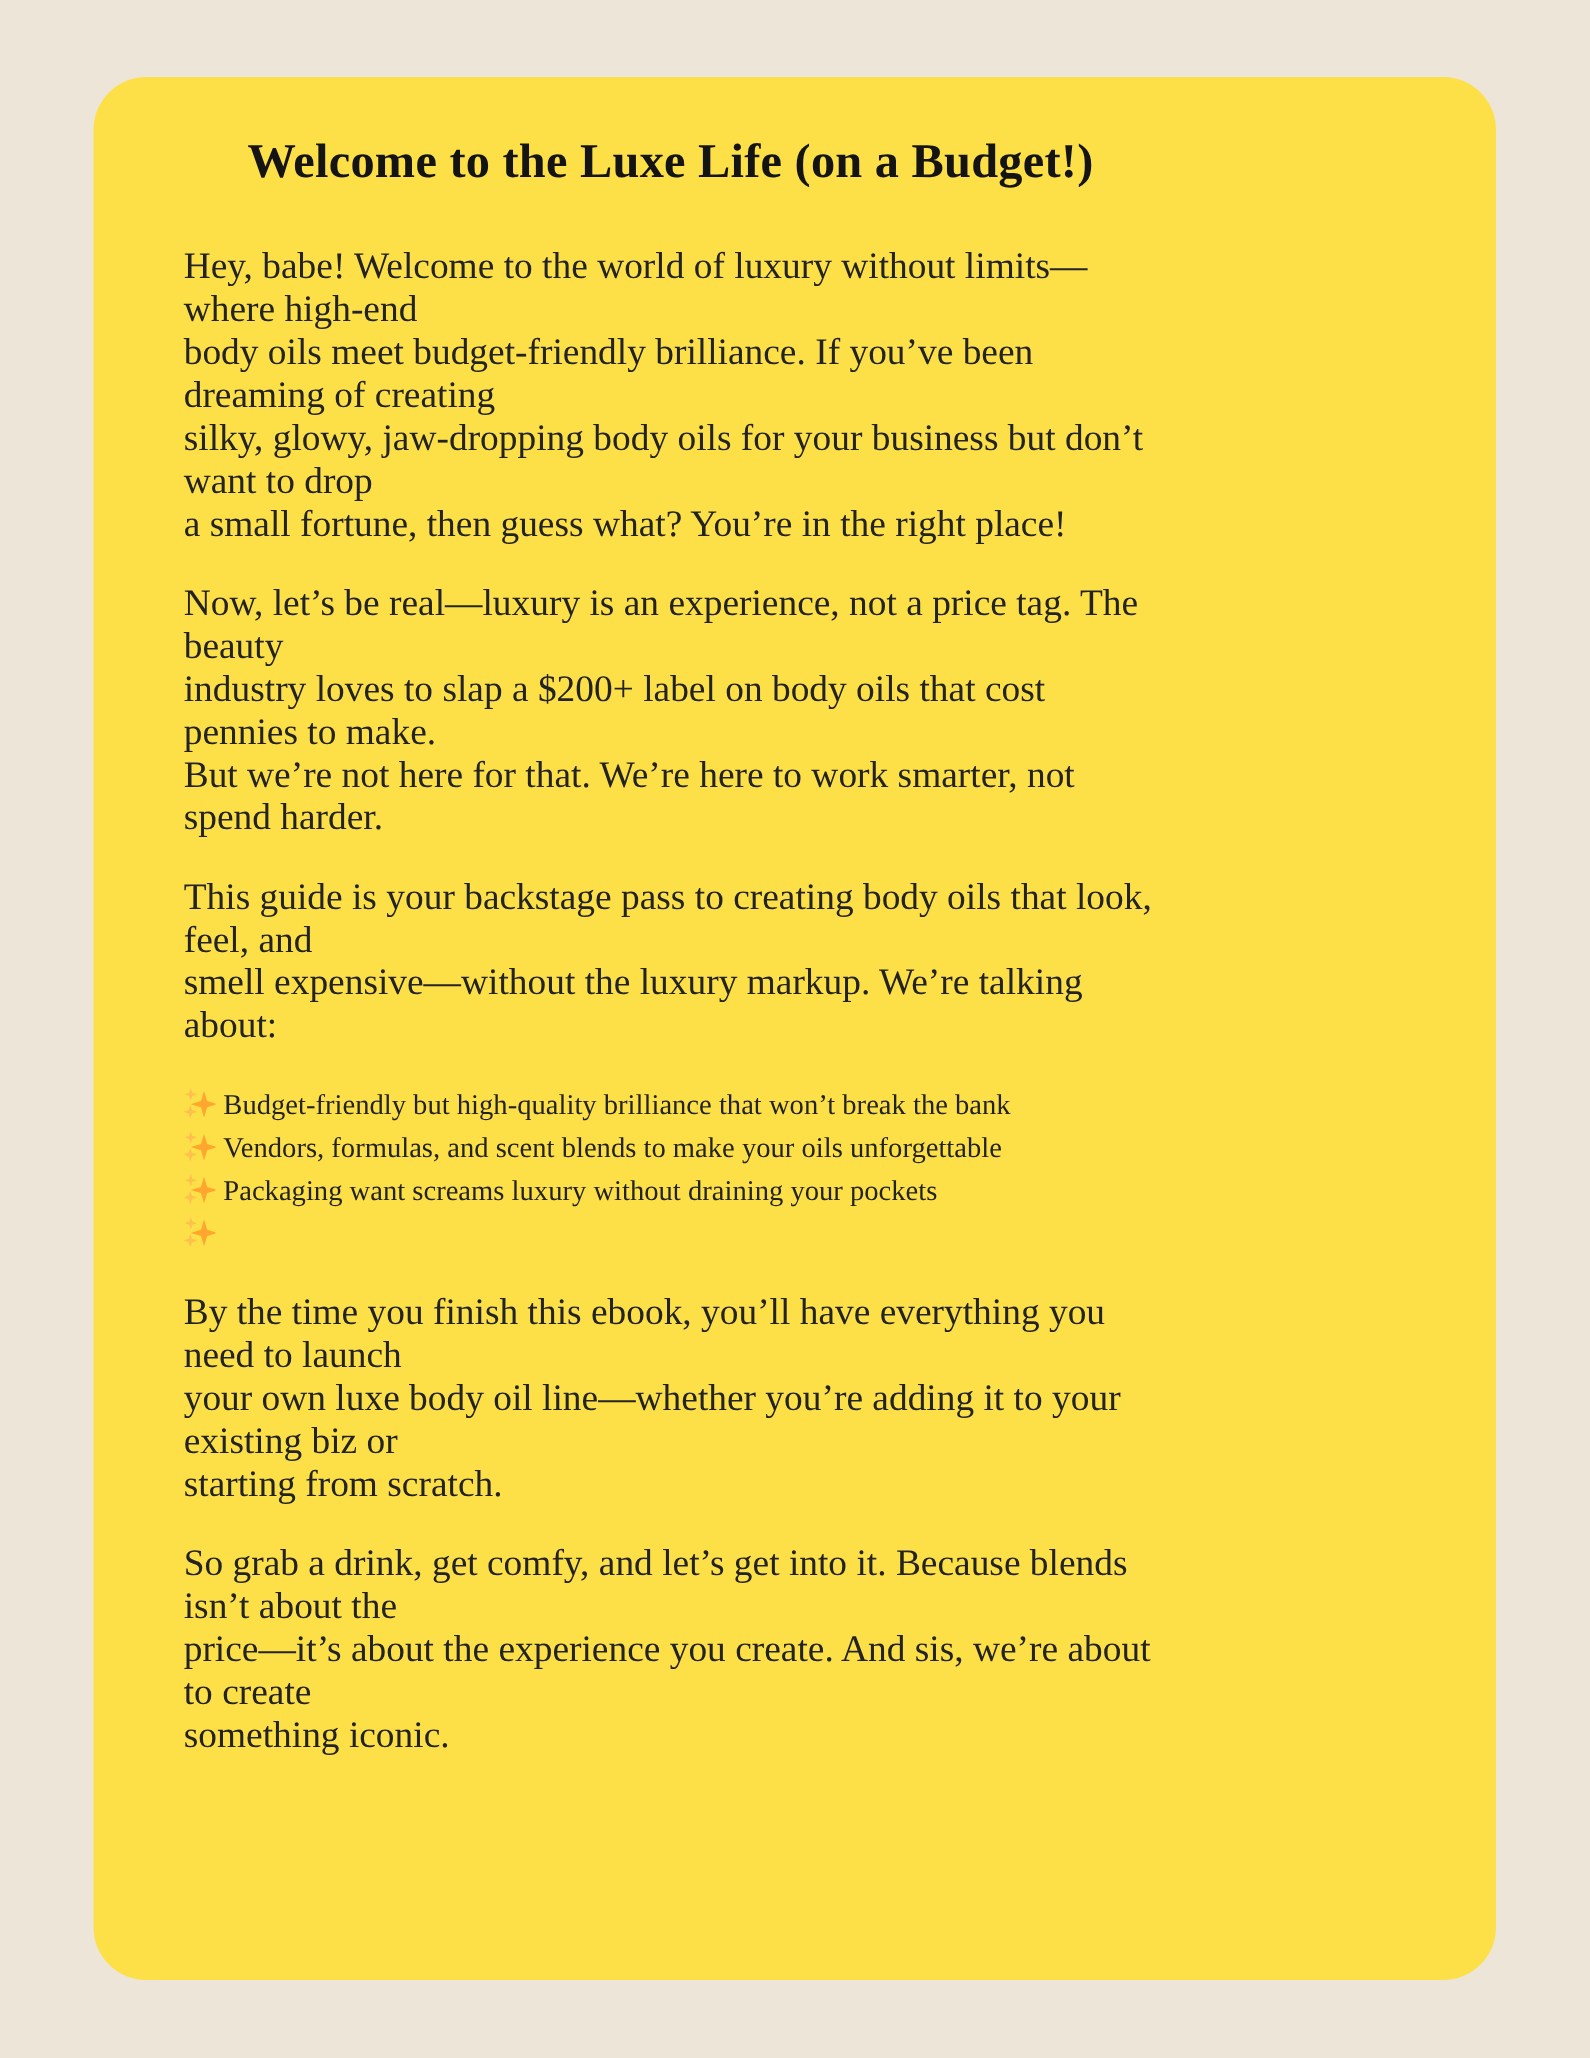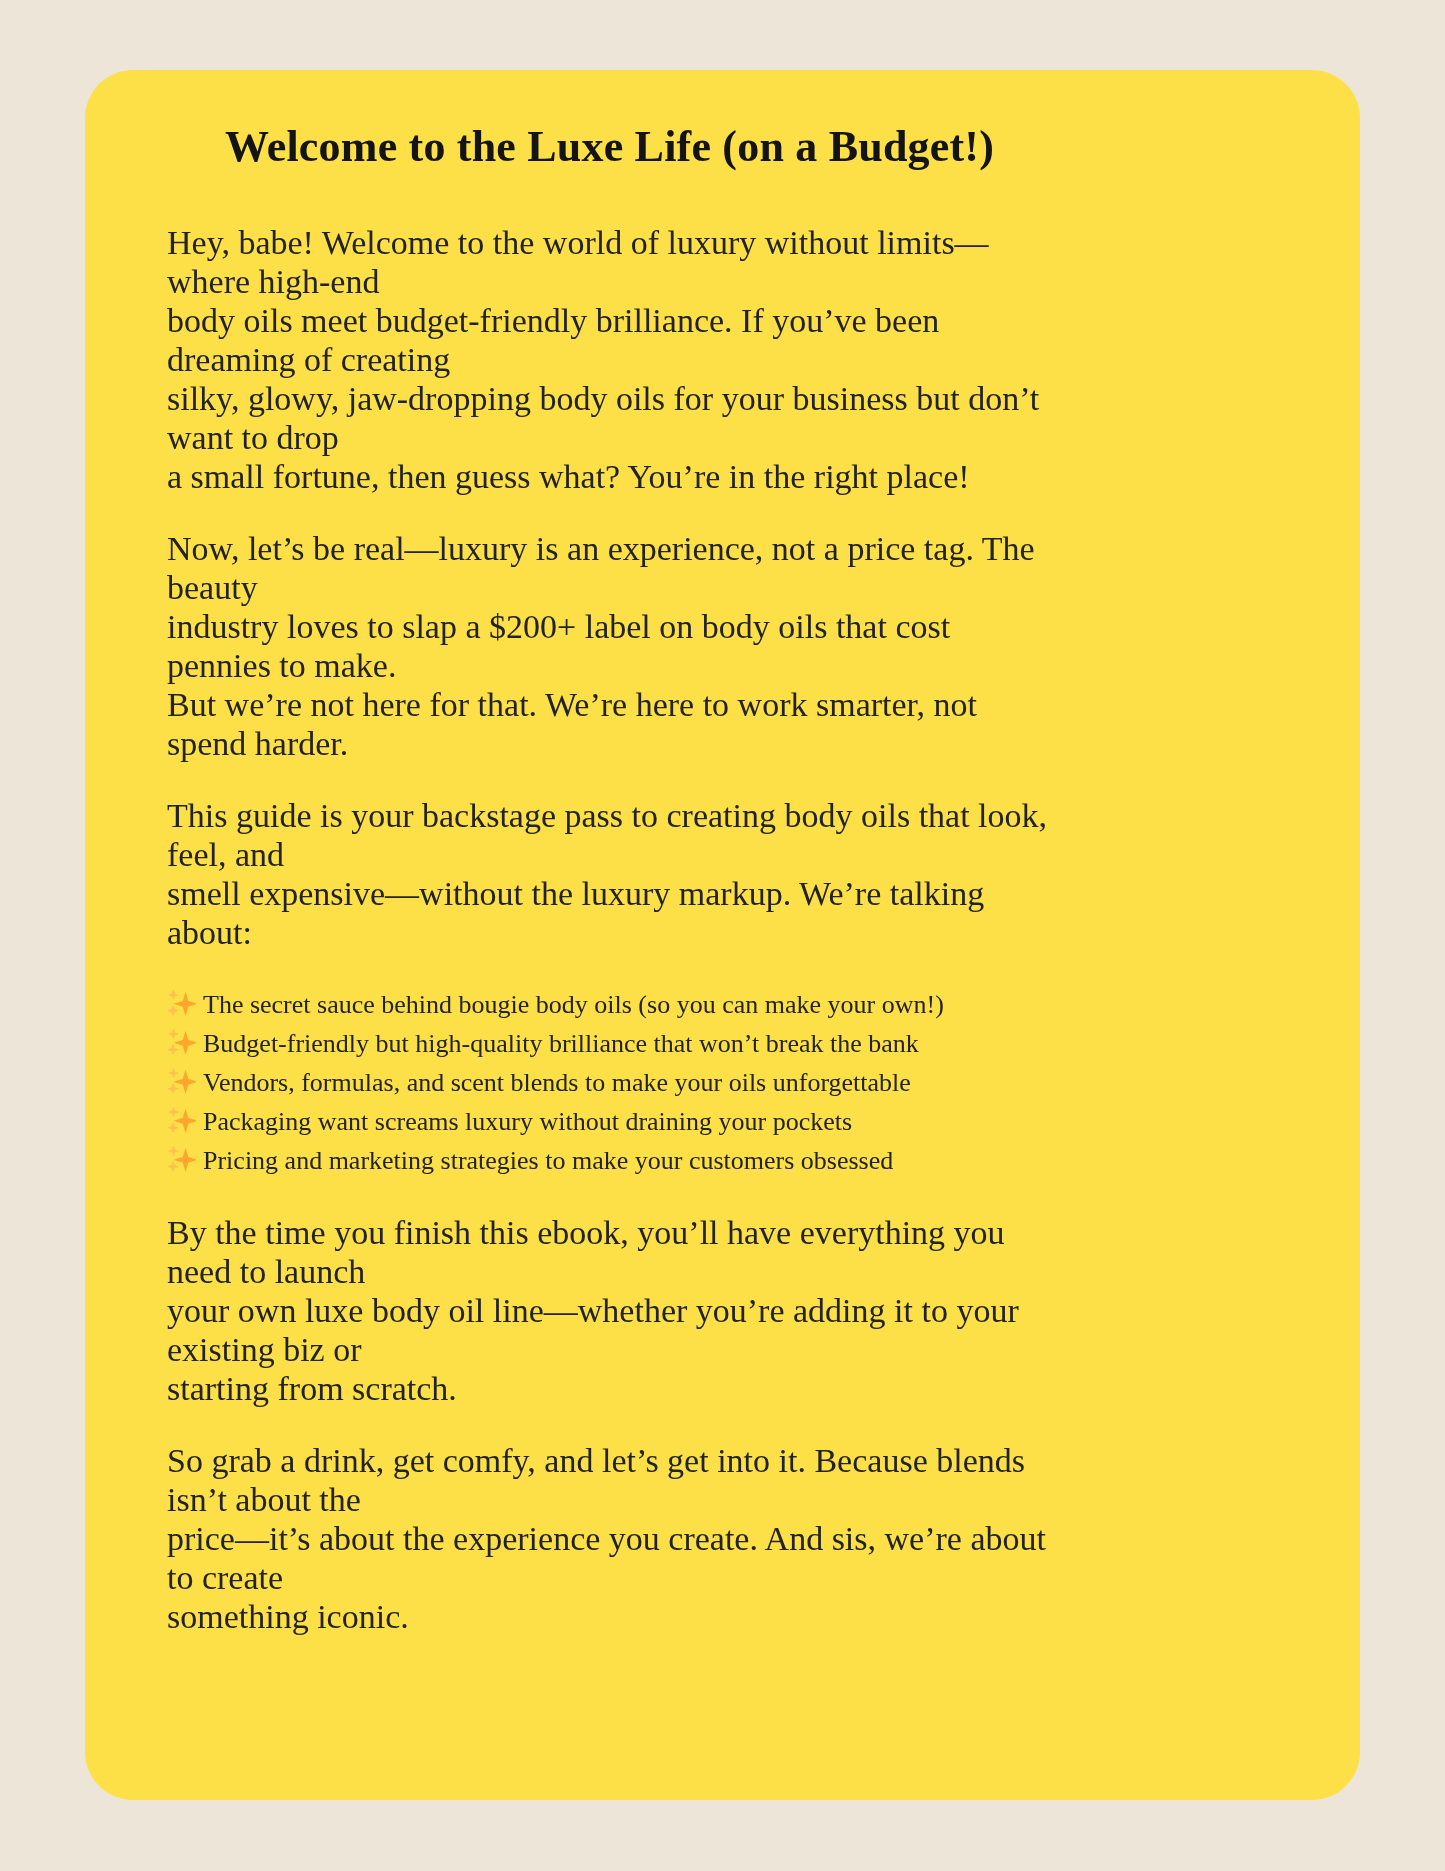--- a/index.html
+++ b/index.html
@@ -89,29 +89,20 @@
 smell expensive—without the luxury markup. We’re talking about:</p>
 
       <ul class="bullets">
         <li class="bullet">
           <span class="sparkle">
             <svg viewBox="0 0 36 36" xmlns="http://www.w3.org/2000/svg">
               <polygon fill="#FFA62E" points="23,4 26.5,15.5 38,19 26.5,22.5 23,34 19.5,22.5 8,19 19.5,15.5"></polygon>
               <polygon fill="#FFC04D" points="8,1 9.8,6.2 15,8 9.8,9.8 8,15 6.2,9.8 1,8 6.2,6.2"></polygon>
               <polygon fill="#FFC04D" points="7.5,20 9.5,25.5 15,27.5 9.5,29.5 7.5,35 5.5,29.5 0,27.5 5.5,25.5"></polygon>
             </svg>
-          </span><span class="bullet-text">The secret sauce behind bougie body oils (so you can make your own!)</span>
-        </li>
-        <li class="bullet">
-          <span class="sparkle">
-            <svg viewBox="0 0 36 36" xmlns="http://www.w3.org/2000/svg">
-              <polygon fill="#FFA62E" points="23,4 26.5,15.5 38,19 26.5,22.5 23,34 19.5,22.5 8,19 19.5,15.5"></polygon>
-              <polygon fill="#FFC04D" points="8,1 9.8,6.2 15,8 9.8,9.8 8,15 6.2,9.8 1,8 6.2,6.2"></polygon>
-              <polygon fill="#FFC04D" points="7.5,20 9.5,25.5 15,27.5 9.5,29.5 7.5,35 5.5,29.5 0,27.5 5.5,25.5"></polygon>
-            </svg>
           </span><span class="bullet-text">Budget-friendly but high-quality brilliance that won’t break the bank</span>
         </li>
         <li class="bullet">
           <span class="sparkle">
             <svg viewBox="0 0 36 36" xmlns="http://www.w3.org/2000/svg">
               <polygon fill="#FFA62E" points="23,4 26.5,15.5 38,19 26.5,22.5 23,34 19.5,22.5 8,19 19.5,15.5"></polygon>
               <polygon fill="#FFC04D" points="8,1 9.8,6.2 15,8 9.8,9.8 8,15 6.2,9.8 1,8 6.2,6.2"></polygon>
               <polygon fill="#FFC04D" points="7.5,20 9.5,25.5 15,27.5 9.5,29.5 7.5,35 5.5,29.5 0,27.5 5.5,25.5"></polygon>
             </svg>
           </span><span class="bullet-text">Vendors, formulas, and scent blends to make your oils unforgettable</span>
@@ -125,21 +116,21 @@
             </svg>
           </span><span class="bullet-text">Packaging want screams luxury without draining your pockets</span>
         </li>
         <li class="bullet">
           <span class="sparkle">
             <svg viewBox="0 0 36 36" xmlns="http://www.w3.org/2000/svg">
               <polygon fill="#FFA62E" points="23,4 26.5,15.5 38,19 26.5,22.5 23,34 19.5,22.5 8,19 19.5,15.5"></polygon>
               <polygon fill="#FFC04D" points="8,1 9.8,6.2 15,8 9.8,9.8 8,15 6.2,9.8 1,8 6.2,6.2"></polygon>
               <polygon fill="#FFC04D" points="7.5,20 9.5,25.5 15,27.5 9.5,29.5 7.5,35 5.5,29.5 0,27.5 5.5,25.5"></polygon>
             </svg>
-          </span><span class="bullet-text">Pricing and marketing strategies to make your customers obsessed</span>
+          </span>
         </li>
       </ul>
 
       <p class="para">By the time you finish this ebook, you’ll have everything you need to launch
 your own luxe body oil line—whether you’re adding it to your existing biz or
 starting from scratch.</p>
 
       <p class="para">So grab a drink, get comfy, and let’s get into it. Because blends isn’t about the
 price—it’s about the experience you create. And sis, we’re about to create
 something iconic.</p>

